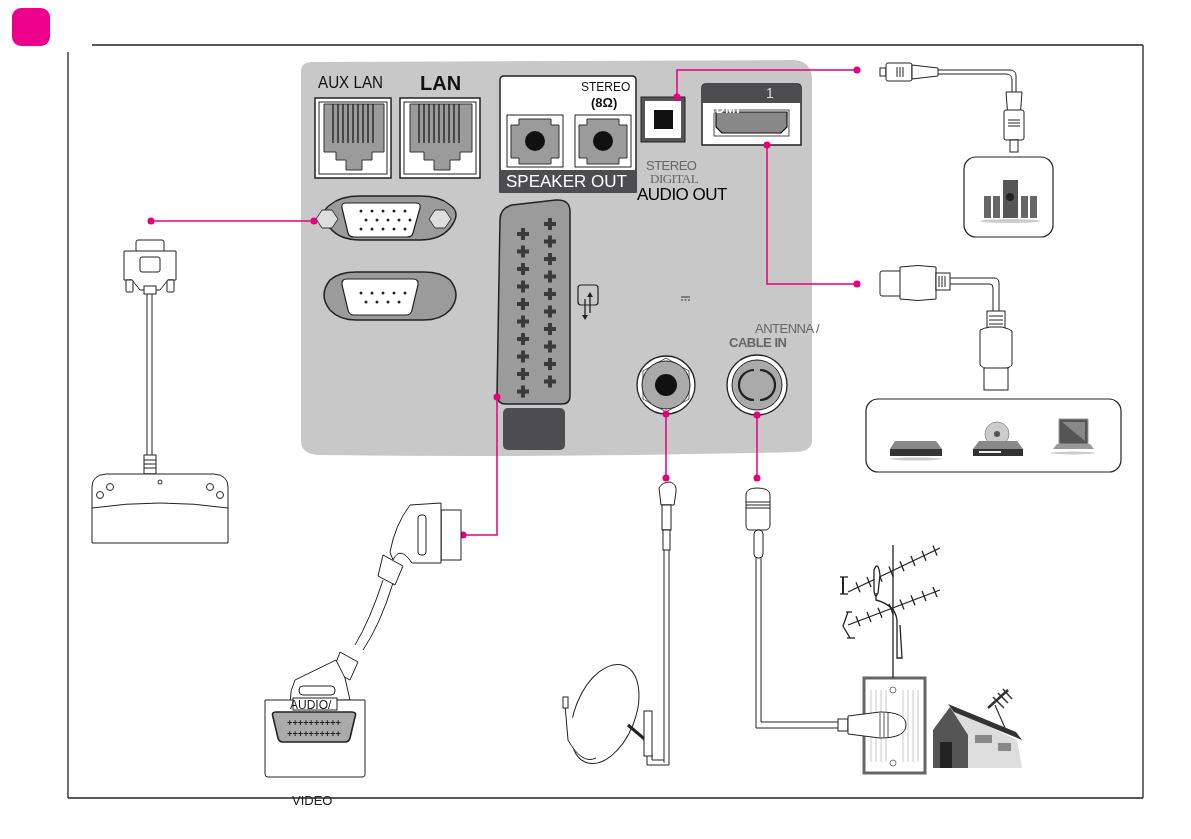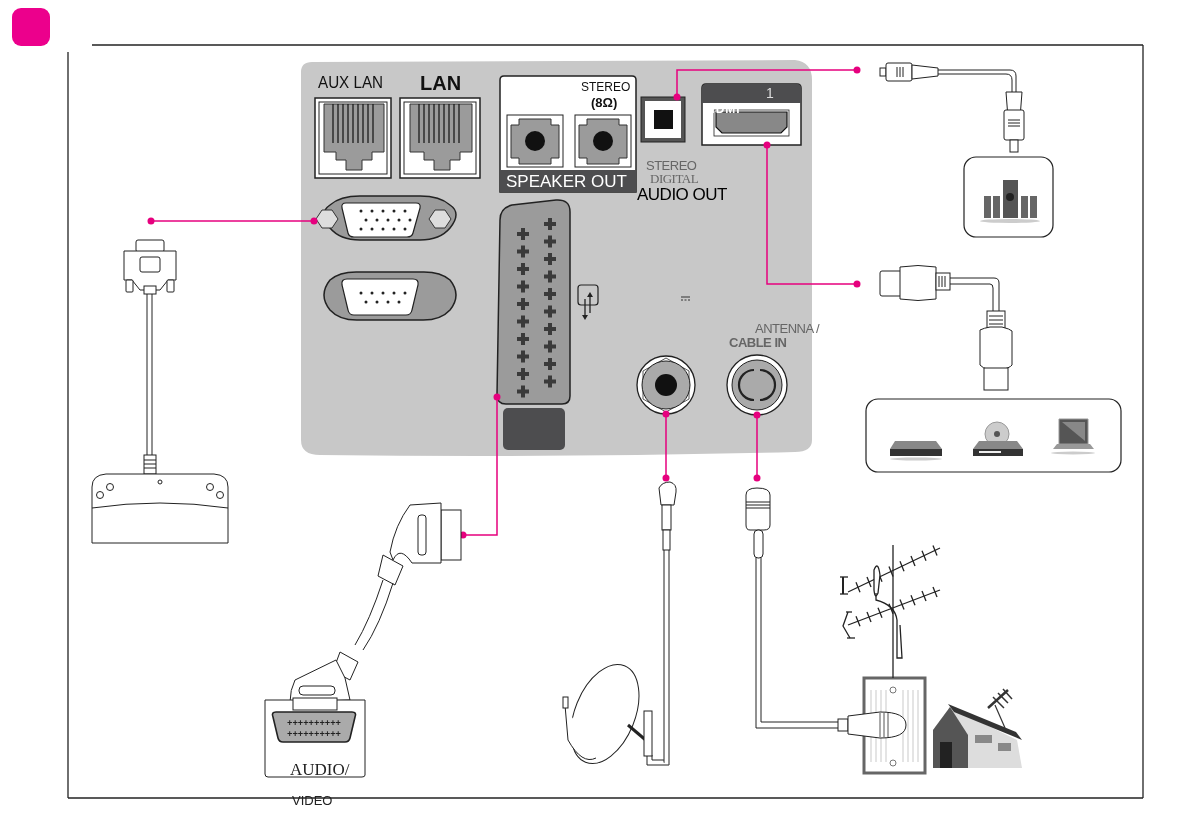--- a/index.html
+++ b/index.html
@@ -430,16 +430,16 @@
 <div class="lbl" style="left:581px;top:80px;font-size:12px;font-weight:normal;">STEREO</div>
 <div class="lbl" style="left:591px;top:95px;font-size:13px;font-weight:bold;">(8Ω)</div>
 <div class="lbl" style="left:506px;top:172px;font-size:17px;color:#fff;">SPEAKER OUT</div>
 <div class="lbl" style="left:646px;top:158px;font-size:13px;color:#666;letter-spacing:-0.5px;">STEREO</div>
 <div class="lbl" style="left:650px;top:171px;font-size:13px;color:#666;letter-spacing:-0.5px;font-family:Liberation Serif, serif;">DIGITAL</div>
 <div class="lbl" style="left:637px;top:185px;font-size:17px;color:#000000;letter-spacing:-0.5px;">AUDIO OUT</div>
 <div class="lbl" style="left:706px;top:102px;font-size:12px;font-weight:bold;color:#fff;letter-spacing:1px;">HDMI</div>
 <div class="lbl" style="left:766px;top:85px;font-size:14px;color:#ddd;">1</div>
 <div class="lbl" style="left:723px;top:321px;font-size:13px;color:#666;letter-spacing:-0.5px;margin-left:32px;">ANTENNA /</div>
 <div class="lbl" style="left:729px;top:335px;font-size:13px;color:#666;letter-spacing:-0.5px;font-weight:bold;">CABLE IN</div>
-<div class="lbl" style="left:290px;top:760px;font-size:17px;color:#222;font-family:Liberation Serif, serif;">AUDIO/</div>
+<div class="lbl" style="left:290px;top:698px;font-size:12px;color:#222;">AUDIO/</div>
 <div class="lbl" style="left:292px;top:757px;font-size:13px;color:#222;margin-top:36px;">VIDEO</div>
 
 </div>
 
 </body></html>

